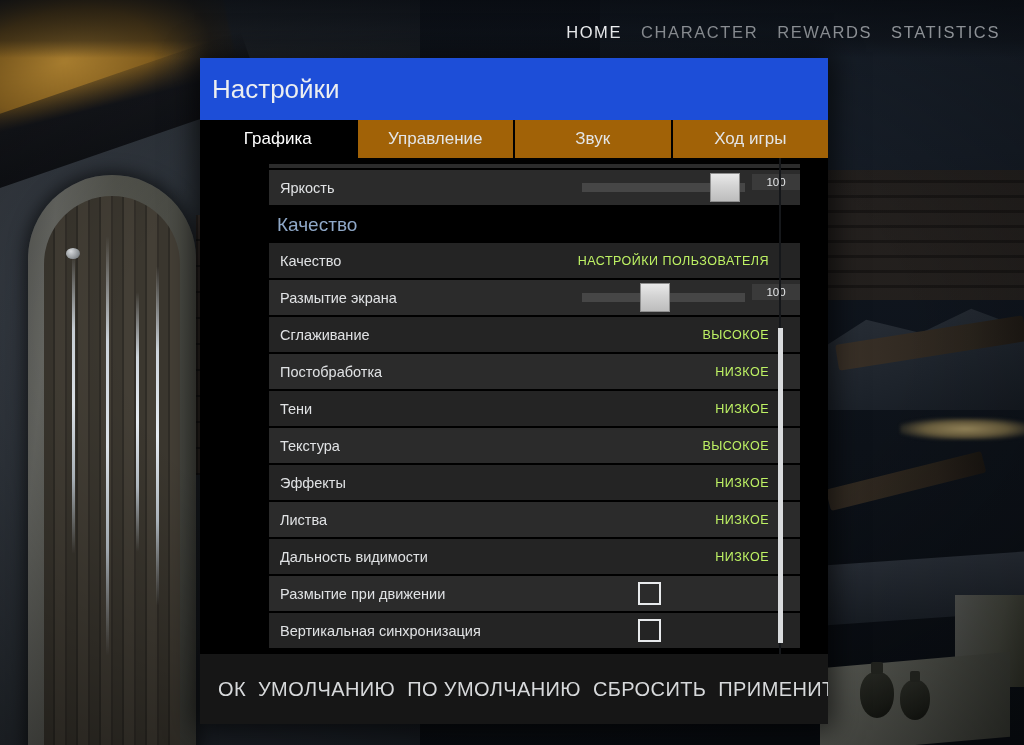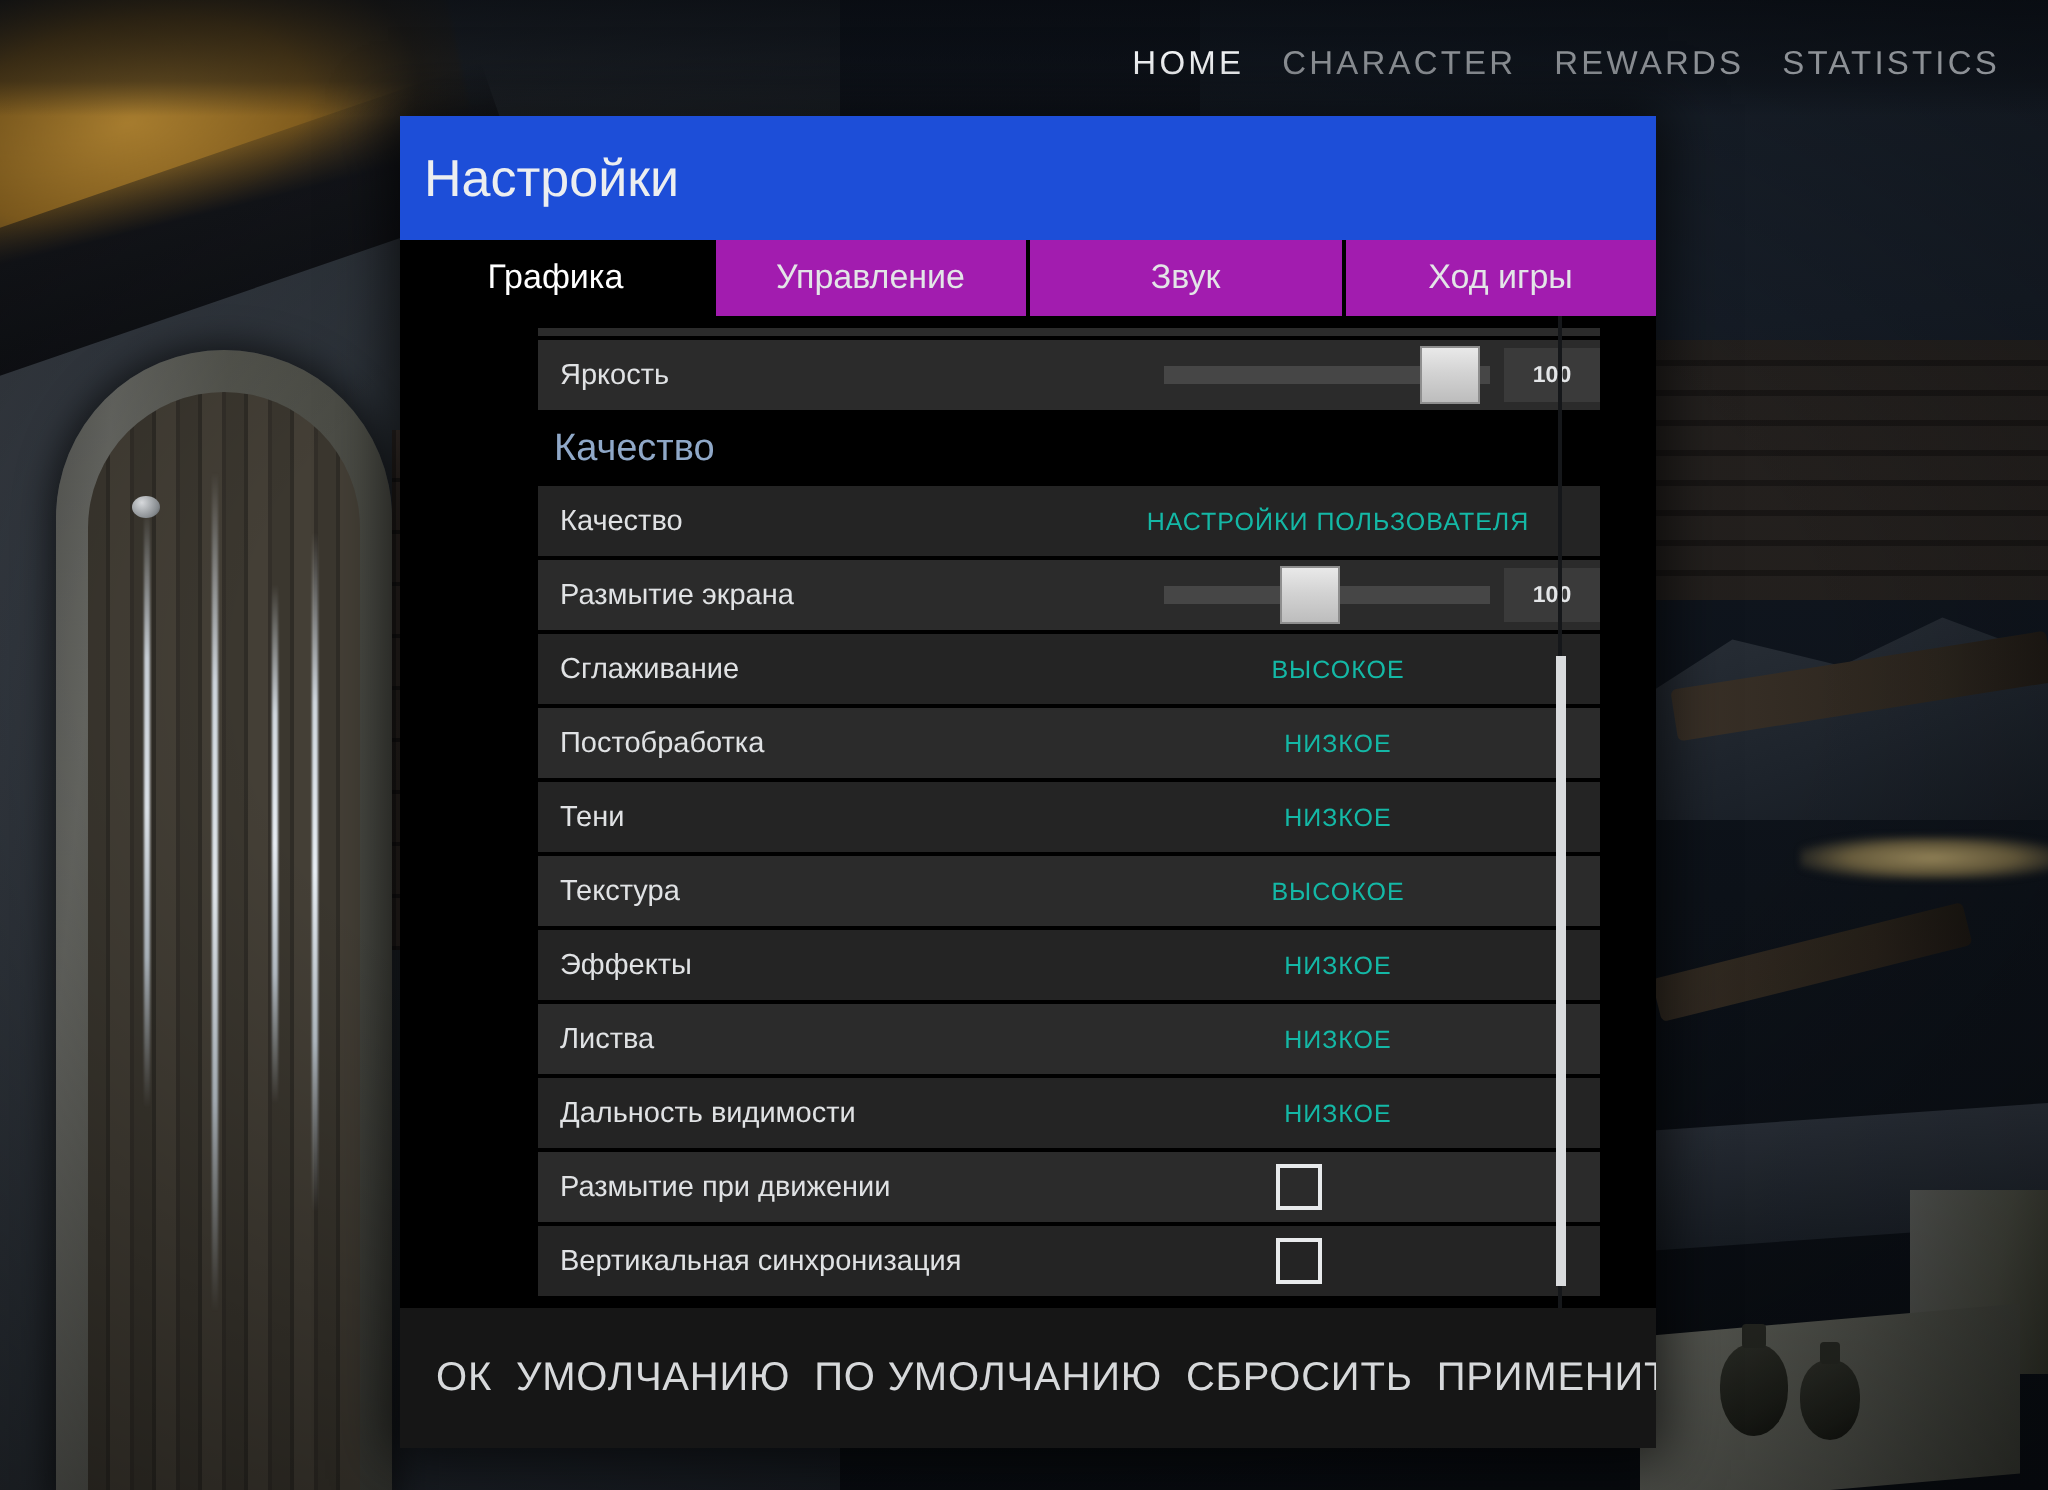--- a/index.html
+++ b/index.html
@@ -151,21 +151,21 @@
     background:#1d4ed8;
     display:flex; align-items:center;
     padding-left:12px;
     color:#eceef0; font-size:26px; font-weight:400;
   }
 
   #tabs { height:38px; flex:0 0 38px; display:flex; background:#000; gap:2px; }
   .tab {
     flex:1 1 0; display:flex; align-items:center; justify-content:center;
     font-size:17px; color:#e3e5e7; cursor:pointer; user-select:none;
-    background:#a21caf;
+    background:#a16207;
   }
   .tab.active { background:#000; color:#ffffff; }
 
   
   #scroll-area {
     position:relative; flex:1 1 auto; background:#000;
     padding:0 0 0 41px;
     overflow:hidden;
   }
   #scroll-inner { width:531px; padding-top:6px;margin-left:28px; }
@@ -175,22 +175,22 @@
     display:flex; align-items:center;
     background:#2b2b2b;
   }
   .row.alt { background:#242424; }
   .row-clip { height:4px; overflow:hidden; }
   .row-label {
     font-size:14.5px; color:#e0e2e4; padding-left:11px;
     white-space:nowrap;
   }
   .row-value {
-    position:absolute; left:300px; width:200px; text-align:center;
-    font-size:12.5px; color:#14b8a6; letter-spacing:0.5px;
+    position:absolute; left:300px; width:200px; text-align:right;
+    font-size:12.5px; color:#bef264; letter-spacing:0.5px;
   }
 
   .section-head {
     height:36px; display:flex; align-items:center;
     color:#8fa8c8; font-size:19px; padding-left:8px;
     background:#000;
   }
 
   
   .slider-wrap {
@@ -200,24 +200,24 @@
   .track {
     position:absolute; left:0; top:12px; width:163px; height:9px;
     background:#464646;
   }
   .thumb {
     position:absolute; top:2px; width:30px; height:29px;
     background:linear-gradient(180deg,#e9e9e9 0%,#d3d3d3 45%,#bdbdbd 100%);
     border:1px solid #8e8e8e;
   }
   .num-box {
-    position:absolute; right:0; top:3px; width:48px; height:27px;
+    position:absolute; right:0; top:3px; width:48px; height:16px;
     background:#3a3a3a;
     display:flex; align-items:center; justify-content:center;
-    font-size:11.5px; color:#e3e5e7;font-weight:bold;
+    font-size:11.5px; color:#e3e5e7;
   }
 
   .checkbox {
     position:absolute; left:369px; top:6px;
     width:23px; height:23px;
     border:2px solid #e8eaec; background:transparent;
     cursor:pointer;
   }
 
   

